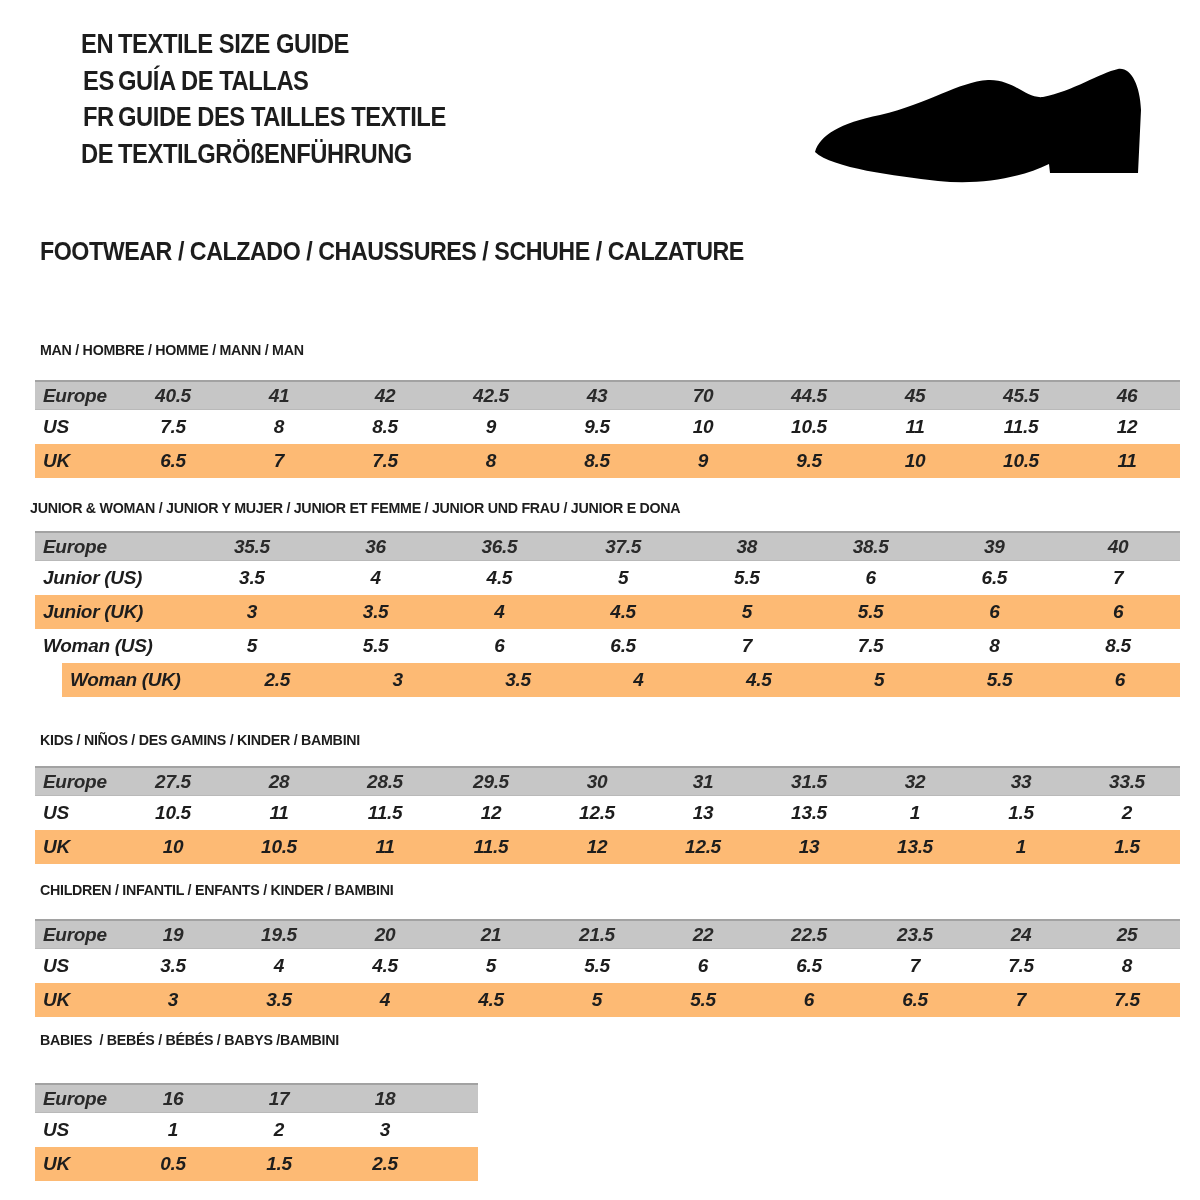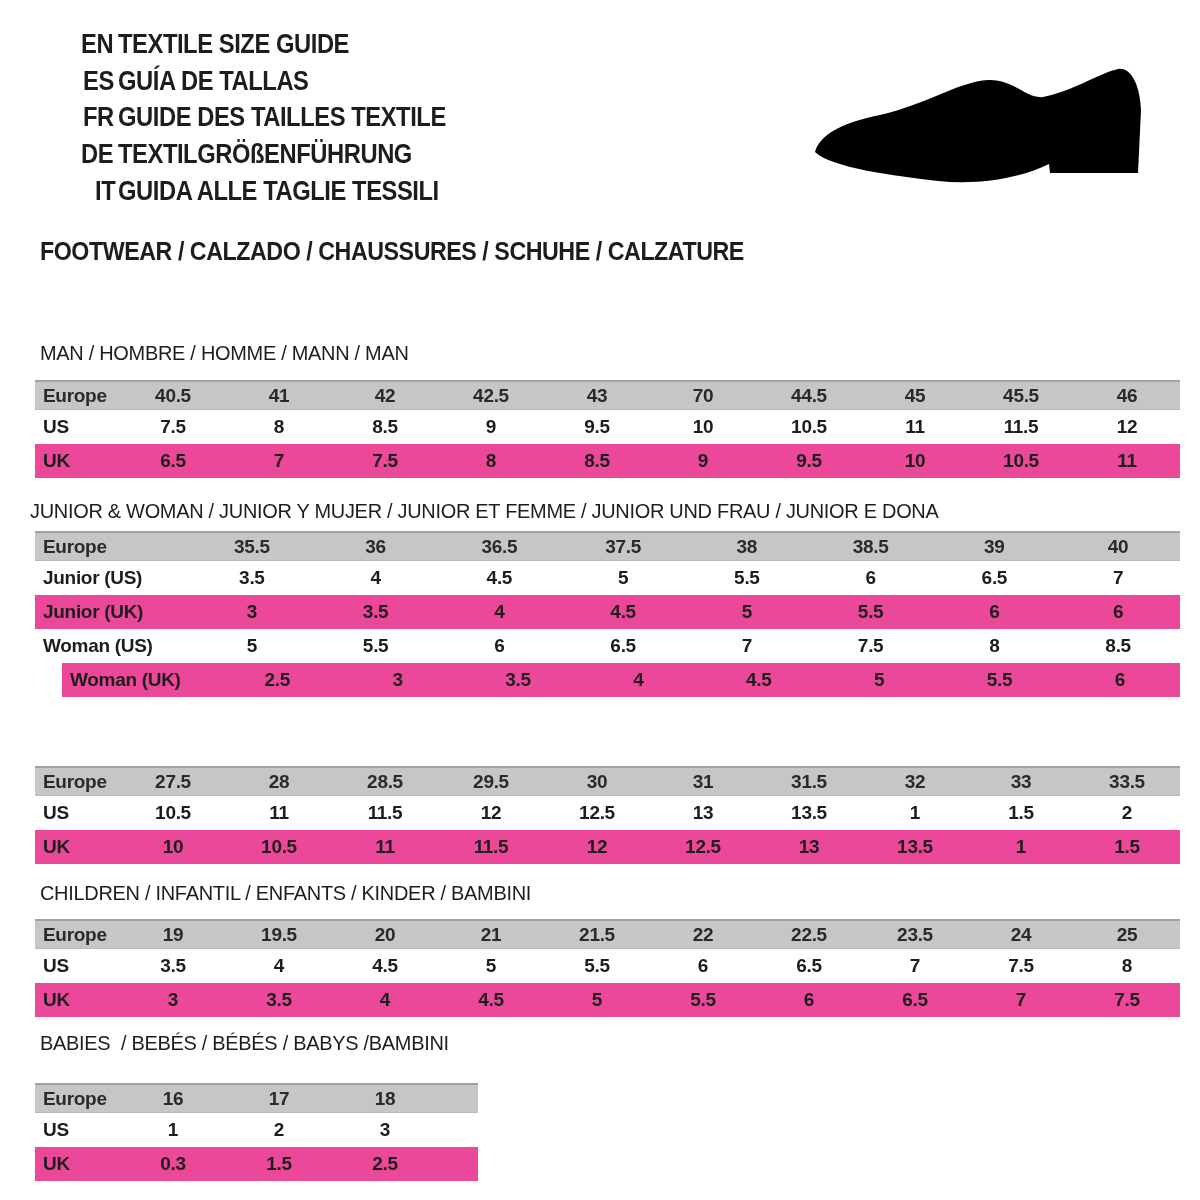--- a/index.html
+++ b/index.html
@@ -17,48 +17,48 @@
   .lang-code { flex:0 0 78px;text-align:right; }
 
   
   .cat-title { position:absolute; left:40px; top:222px; font-size:25px; font-weight:bold; letter-spacing:-0.5px;margin-top:15px; }
   .cat-title .cond { transform:scaleX(0.93); }
 
   
   .shoe { position:absolute; left:800px; top:55px; width:360px; height:140px; }
 
   
-  .sec-title { position:absolute; font-size:21px; font-weight:normal; letter-spacing:-0.3px; }
+  .sec-title { position:absolute; font-size:15px; font-weight:bold; letter-spacing:-0.3px; }
   .sec-title .cond { transform:scaleX(0.95); }
   #st0 { left:40px; top:341px; }
   #st1 { left:30px; top:499px; }
   #st2 { left:40px; top:731px; }
   #st3 { left:40px; top:881px; }
   #st4 { left:40px; top:1031px; }
 
   
-  .size-table { position:absolute; }
+  .size-table { position:absolute;font-style:italic; }
   #tb0 { left:35px; top:380px;  width:1145px; }
   #tb1 { left:35px; top:531px;  width:1145px; }
   #tb2 { left:35px; top:766px;  width:1145px; }
   #tb3 { left:35px; top:919px;  width:1145px; }
   #tb4 { left:35px; top:1083px; width:443px;  }
 
   .trow {
     display:grid; align-items:center; height:34px;
     font-size:19px; font-weight:bold; letter-spacing:-0.3px;
   }
   .trow.header {
     height:30px; box-sizing:border-box;
     background:#c6c6c6;
     border-top:2px solid #a2a2a2;
     border-bottom:1px solid #b9b9b9;
     color:#2a2a2a;
   }
-  .trow.stripe { background:#ec4899; }
+  .trow.stripe { background:#fdba74; }
   .cell { text-align:center; overflow:hidden; }
   .cell.label { text-align:left; padding-left:8px; }
 </style>
 </head>
 <body>
 
 <div class="page">
 
   <div class="lang-list">
     <div class="lang-line">
@@ -69,24 +69,20 @@
       <span class="lang-code"><span class="cond">ES</span></span>
       <span class="cond">GUÍA DE TALLAS</span>
     </div>
     <div class="lang-line">
       <span class="lang-code"><span class="cond">FR</span></span>
       <span class="cond">GUIDE DES TAILLES TEXTILE</span>
     </div>
     <div class="lang-line">
       <span class="lang-code"><span class="cond">DE</span></span>
       <span class="cond">TEXTILGRÖßENFÜHRUNG</span>
-    </div>
-    <div class="lang-line">
-      <span class="lang-code"><span class="cond">IT</span></span>
-      <span class="cond">GUIDA ALLE TAGLIE TESSILI</span>
     </div>
   </div>
 
   <svg class="shoe" viewBox="0 0 360 140" aria-hidden="true">
     <path fill="#000000" d="
       M 15,97
       C 20,80 40,68 80,60
       C 130,48 158,27 188,25
       C 214,24 226,44 243,42
       C 273,36 300,18 318,14
@@ -98,20 +94,21 @@
       C 95,121 32,113 15,97
       Z"></path>
   </svg>
 
   <div class="cat-title">
     <span class="cond">FOOTWEAR / CALZADO / CHAUSSURES / SCHUHE / CALZATURE</span>
   </div>
 
   <div class="sec-title" id="st0"><span class="cond">MAN / HOMBRE / HOMME / MANN / MAN</span></div>
   <div class="sec-title" id="st1"><span class="cond">JUNIOR &amp; WOMAN / JUNIOR Y MUJER / JUNIOR ET FEMME / JUNIOR UND FRAU / JUNIOR E DONA</span></div>
+  <div class="sec-title" id="st2"><span class="cond">KIDS / NIÑOS / DES GAMINS / KINDER / BAMBINI</span></div>
   <div class="sec-title" id="st3"><span class="cond">CHILDREN / INFANTIL / ENFANTS / KINDER / BAMBINI</span></div>
   <div class="sec-title" id="st4"><span class="cond">BABIES  / BEBÉS / BÉBÉS / BABYS /BAMBINI</span></div>
 
   <div class="size-table" id="tb0">
       <div class="trow header" style="grid-template-columns: 85px repeat(10, 1fr);">
         <div class="cell label">Europe</div>
         <div class="cell val">40.5</div>
         <div class="cell val">41</div>
         <div class="cell val">42</div>
         <div class="cell val">42.5</div>
@@ -298,20 +295,20 @@
       </div>
       <div class="trow plain" style="grid-template-columns: 85px repeat(3, 1fr) 40px;">
         <div class="cell label">US</div>
         <div class="cell val">1</div>
         <div class="cell val">2</div>
         <div class="cell val">3</div>
         <div class="cell"></div>
       </div>
       <div class="trow stripe" style="grid-template-columns: 85px repeat(3, 1fr) 40px;">
         <div class="cell label">UK</div>
-        <div class="cell val">0.3</div>
+        <div class="cell val">0.5</div>
         <div class="cell val">1.5</div>
         <div class="cell val">2.5</div>
         <div class="cell"></div>
       </div>
     </div>
 
 </div>
 
 </body></html>

